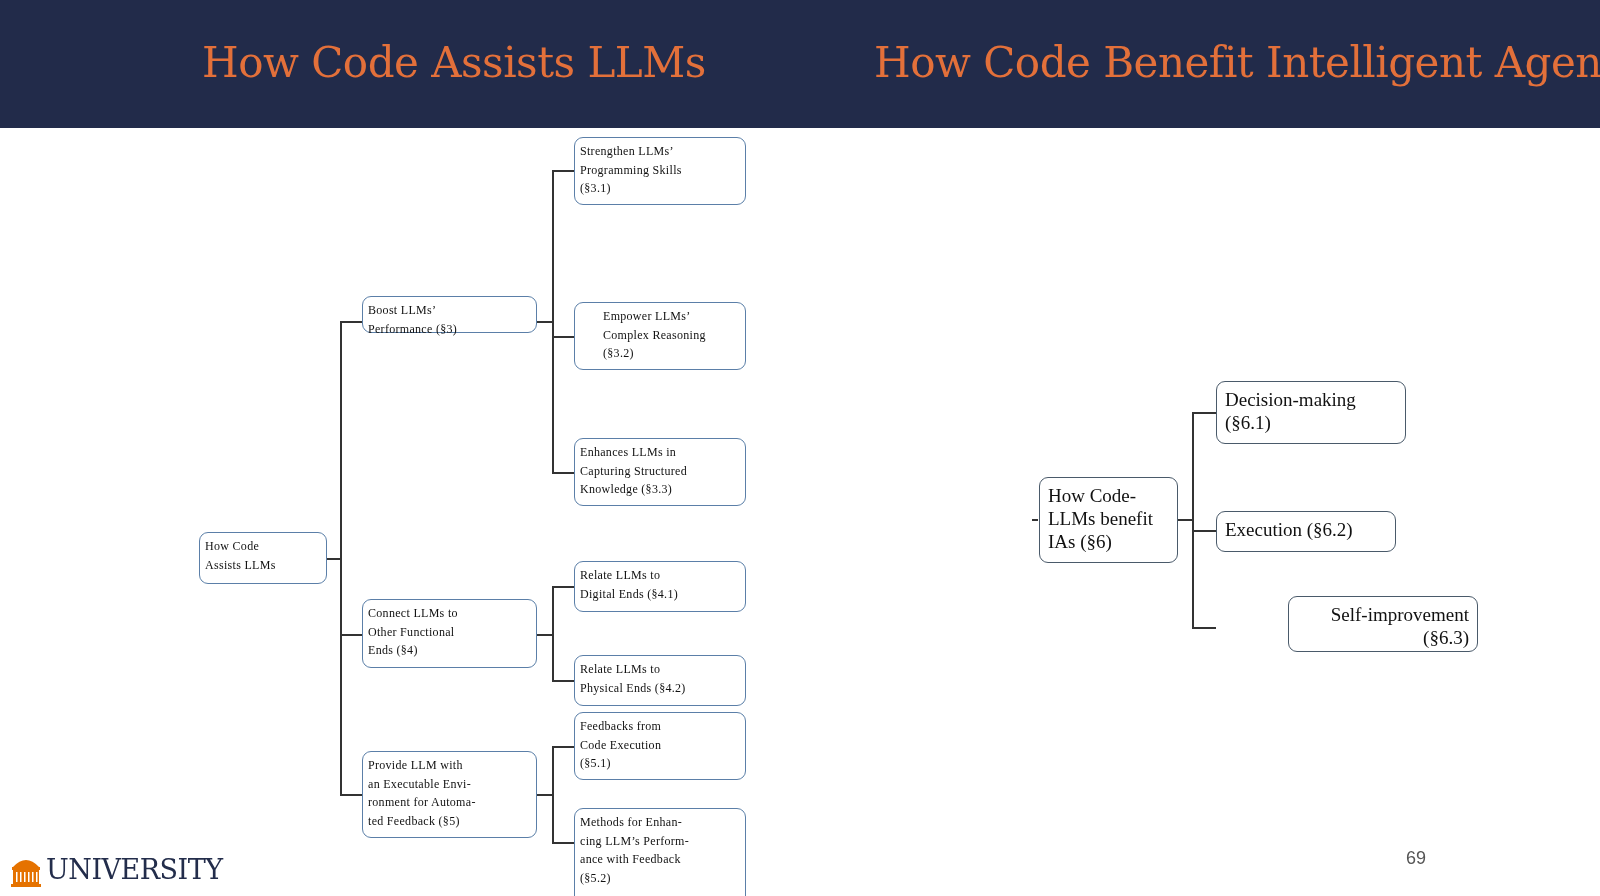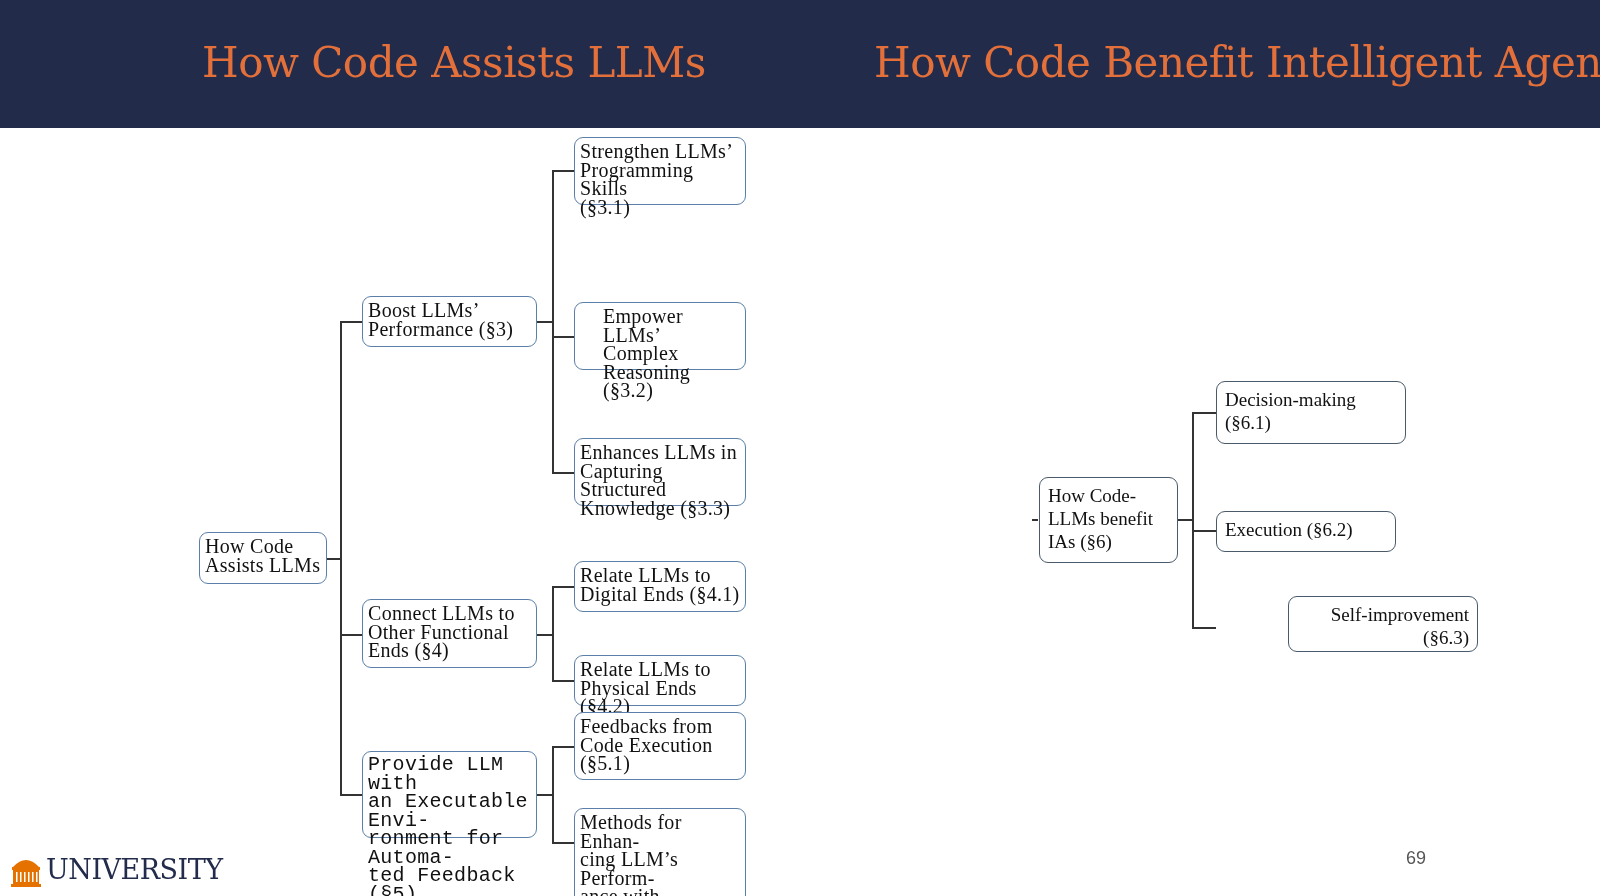--- a/index.html
+++ b/index.html
@@ -11,21 +11,21 @@
   }
   .title {
     position: absolute; top: 38px; font-size: 42px; color: #e3703a;
     font-family: "DejaVu Serif", "Liberation Serif", serif; font-weight: normal;
     letter-spacing: -0.5px; white-space: nowrap;
   }
   .title-left { left: 202px; }
   .title-right { left: 874px; }
   .node {
     position: absolute; border: 1.5px solid #5b7fa8; border-radius: 9px;
-    background: #fff; color: #111; font-size: 20px; line-height: 18.5px;
+    background: #fff; color: #111; font-size: 12px; line-height: 18.5px;
     padding: 4px 5px; white-space: pre-line;
     font-family: "Liberation Serif", "DejaVu Serif", serif; letter-spacing: 0.3px;
   }
   .node.big { font-size: 19px; line-height: 23px; border-color: #4a5a6a; padding: 6px 8px; letter-spacing: 0; }
   .ln { position: absolute; background: #333; }
   .h { height: 2px; }
   .v { width: 2px; }
   .logo { position: absolute; left: 10px; top: 855px; display: flex; }
   .logo-icon { width: 32px; height: 32px; }
   .logo-text {
@@ -65,26 +65,26 @@
   <div class="ln h" style="left:552px;top:680px;width:22px;"></div>
 
   <div class="ln h" style="left:537px;top:794px;width:16px;"></div>
   <div class="ln v" style="left:552px;top:746px;height:97px;"></div>
   <div class="ln h" style="left:552px;top:746px;width:22px;"></div>
   <div class="ln h" style="left:552px;top:842px;width:22px;"></div>
 
   <div class="node" style="left:199px;top:532px;width:128px;height:52px;">How Code
 Assists LLMs</div>
 
-  <div class="node" style="left:362px;top:296px;width:175px;height:51px;">Boost LLMs’
+  <div class="node" style="left:362px;top:296px;width:175px;height:37px;">Boost LLMs’
 Performance (§3)</div>
   <div class="node" style="left:362px;top:599px;width:175px;height:69px;">Connect LLMs to
 Other Functional
 Ends (§4)</div>
-  <div class="node" style="left:362px;top:751px;width:175px;height:87px;font-family:Liberation Mono, monospace;">Provide LLM with
+  <div class="node" style="left:362px;top:751px;width:175px;height:87px;">Provide LLM with
 an Executable Envi-
 ronment for Automa-
 ted Feedback (§5)</div>
 
   <div class="node" style="left:574px;top:137px;width:172px;height:68px;">Strengthen LLMs’
 Programming Skills
 (§3.1)</div>
   <div class="node" style="left:574px;top:302px;width:172px;height:68px;padding-left:28px;">Empower LLMs’
 Complex Reasoning
 (§3.2)</div>

